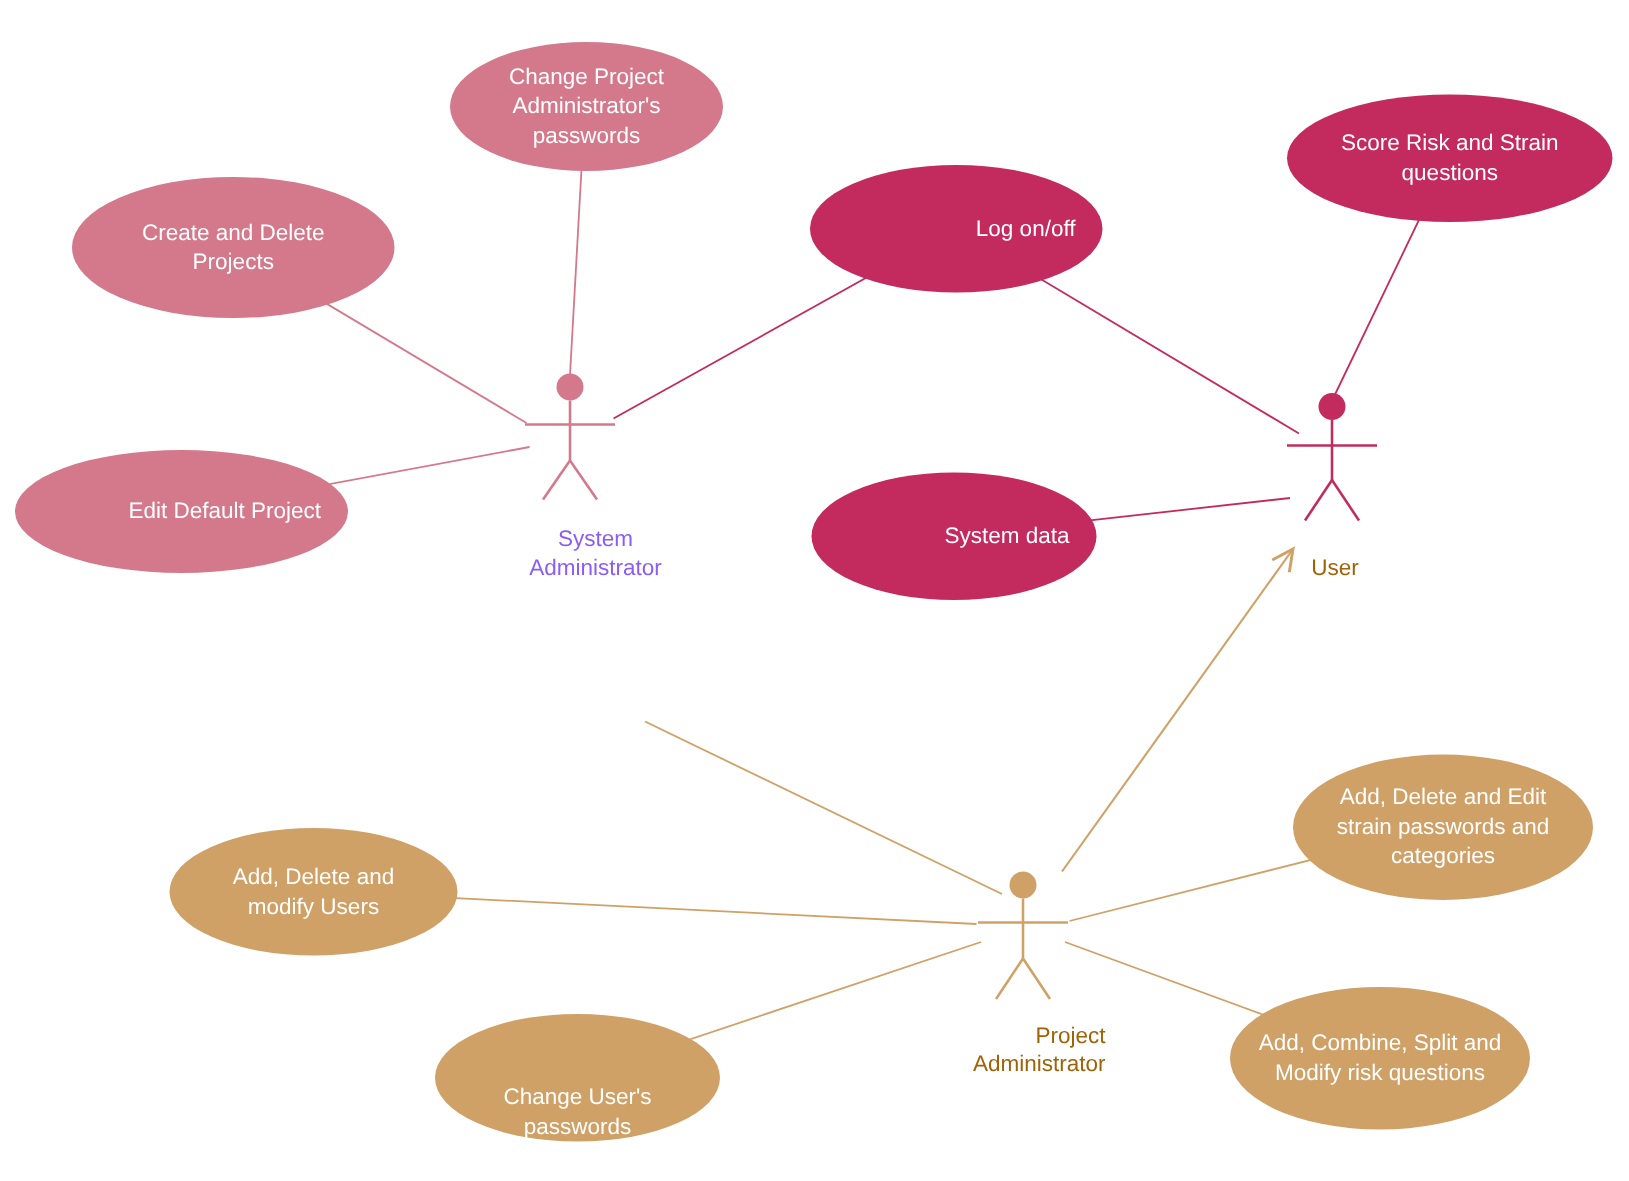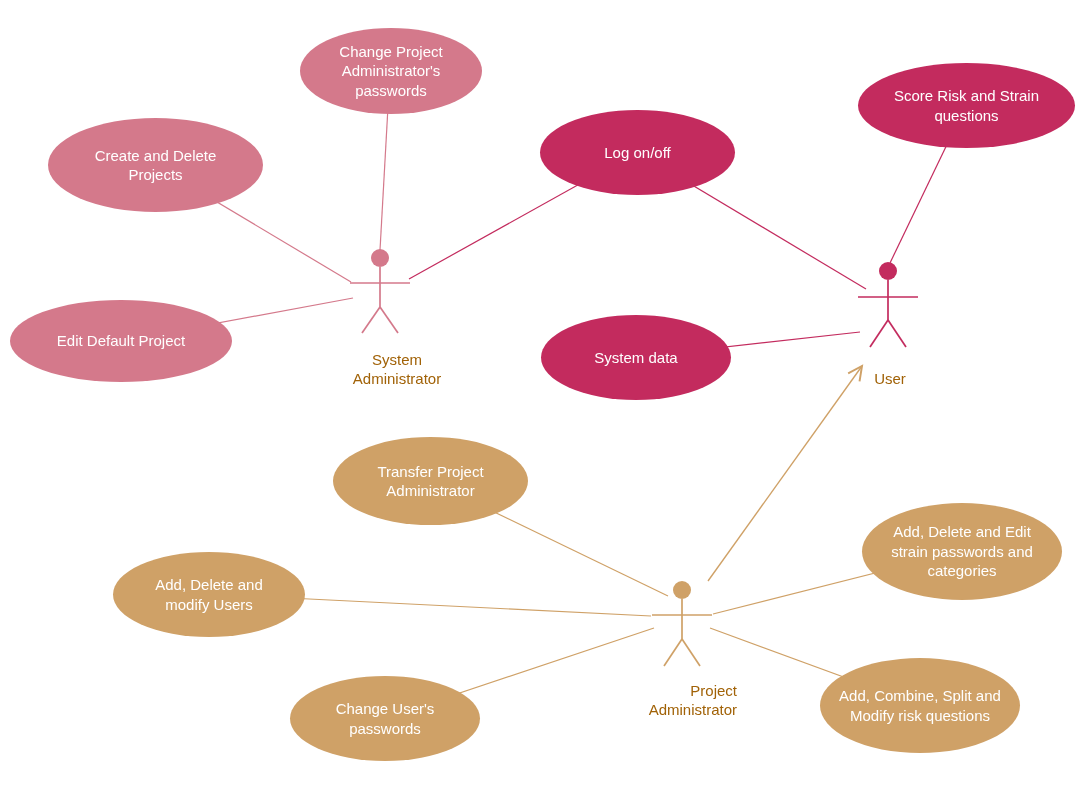--- a/index.html
+++ b/index.html
@@ -12,29 +12,29 @@
     display:flex;align-items:center;justify-content:center;
     text-align:center;
     color:#ffffff;
     font-size:15px;line-height:1.3;
     box-sizing:border-box;
   }
   .uc span{display:block;}
   .uc.pink{background:#d4798b;}
   .uc.magenta{background:#c32b5e;}
   .uc.tan{background:#cfa167;}
-  .pad-sm{padding:0 18px;}
+  .pad-sm{padding:0 18px;justify-content:flex-end;}
   .pad-md{padding:0 24px;}
   .pad-lg{padding:0 30px;}
   .actor-label{
     position:absolute;
     text-align:center;
     font-size:15px;line-height:1.25;
   }
-  .actor-label.pink{color:#a16207;}
+  .actor-label.pink{color:#8b5cf6;}
   .actor-label.magenta{color:#a16207;}
   .actor-label.tan{color:#a16207;text-align:right;}
 </style>
 </head>
 <body>
 
 <div class="canvas">
 
   <svg class="wires" width="1086" height="787" viewBox="0 0 1086 787">
     <defs>
@@ -108,29 +108,26 @@
   </div>
 
   <div class="uc magenta pad-md" style="left:858px;top:63px;width:217px;height:85px;">
     <span>Score Risk and Strain questions</span>
   </div>
 
   <div class="uc magenta pad-sm" style="left:541px;top:315px;width:190px;height:85px;">
     <span>System data</span>
   </div>
 
-  <div class="uc tan pad-md" style="left:333px;top:437px;width:195px;height:88px;">
-    <span>Transfer Project Administrator</span>
-  </div>
 
   <div class="uc tan pad-lg" style="left:113px;top:552px;width:192px;height:85px;">
     <span>Add, Delete and modify Users</span>
   </div>
 
-  <div class="uc tan pad-md" style="left:290px;top:676px;width:190px;height:85px;">
+  <div class="uc tan pad-md" style="left:290px;top:676px;width:190px;height:85px;align-items:flex-end;">
     <span>Change User's passwords</span>
   </div>
 
   <div class="uc tan pad-sm" style="left:862px;top:503px;width:200px;height:97px;">
     <span>Add, Delete and Edit strain passwords and categories</span>
   </div>
 
   <div class="uc tan pad-sm" style="left:820px;top:658px;width:200px;height:95px;">
     <span>Add, Combine, Split and Modify risk questions</span>
   </div>

